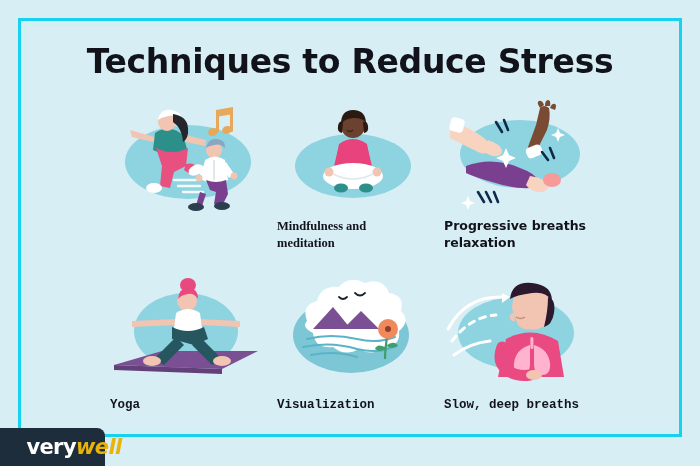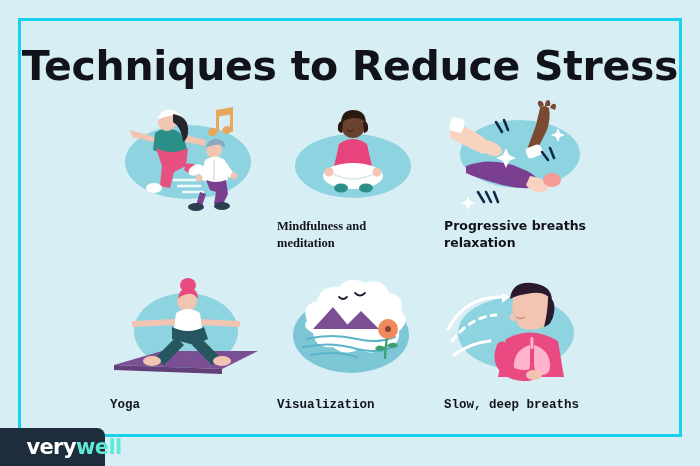--- a/index.html
+++ b/index.html
@@ -37,21 +37,21 @@
     border: 1px solid #cfeff7;
     box-sizing: border-box;
     pointer-events: none;
   }
   .title {
     position: absolute;
     left: 0;
     top: 42px;
     width: 700px;
     text-align: center;
-    font-size: 41px;
+    font-size: 33px;
     font-weight: bold;
     color: #12131a;
     letter-spacing: -0.3px;
   }
   
   .grid {
     position: absolute;
     left: 110px;
     top: 100px;
     width: 500px;
@@ -102,21 +102,21 @@
     align-items: center;
     justify-content: center;
   }
   .logo-text {
     font-size: 21px;
     font-weight: bold;
     letter-spacing: -0.6px;
     padding-left: 8px;
   }
   .logo-very { color: #ffffff; margin-left: 45px; }
-  .logo-well { color: #5eead4; }
+  .logo-well { color: #eab308; font-style: italic; }
 </style>
 </head>
 <body>
 
 <div id="poster">
 
   <div class="frame"></div>
   <div class="frame-inner"></div>
 
   <div class="title">Techniques to Reduce Stress</div>

